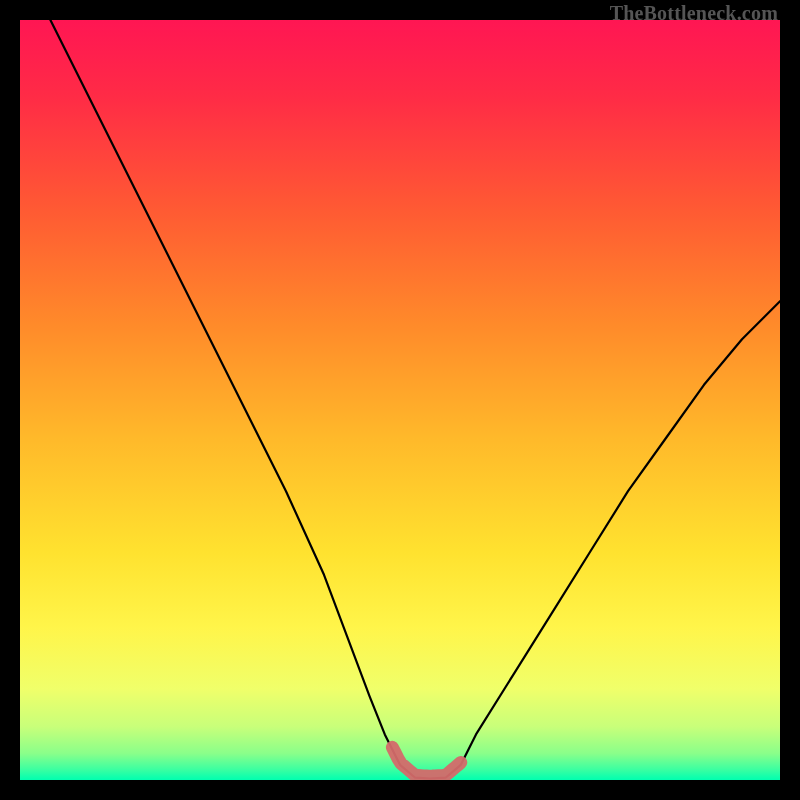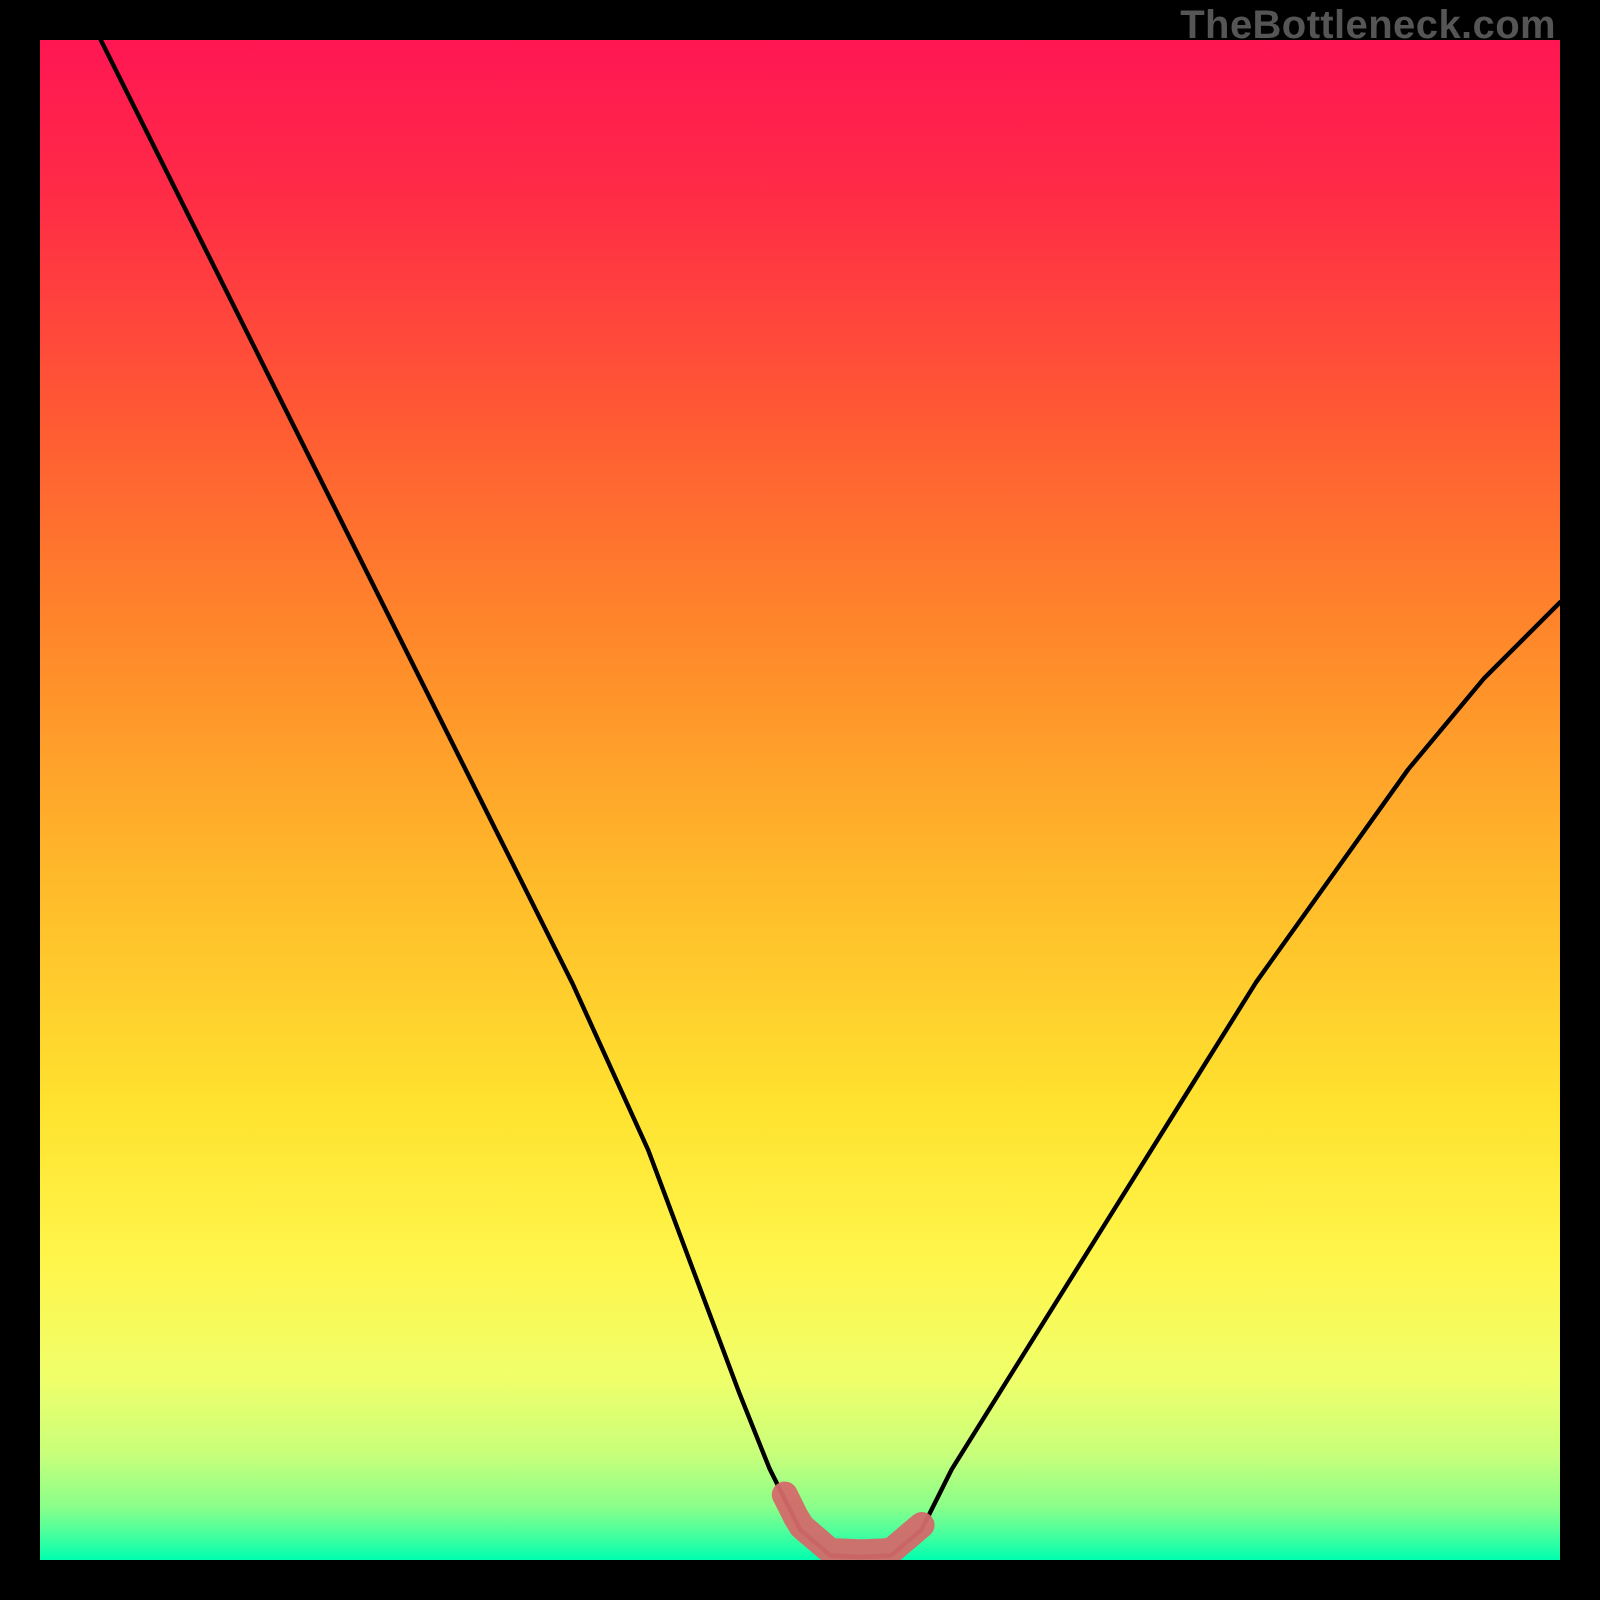--- a/index.html
+++ b/index.html
@@ -35,20 +35,21 @@
     height: 100%;
   }
   .watermark {
     position: absolute;
     top: 2px;
     right: 22px;
     color: #555;
     font-size: 20px;
     font-weight: 600;
     letter-spacing: 0.2px;
+    font-family: Liberation Serif, serif;
   }
   svg {
     position: absolute;
     left: 0;
     top: 0;
   }
 </style>
 </head>
 <body>
 

